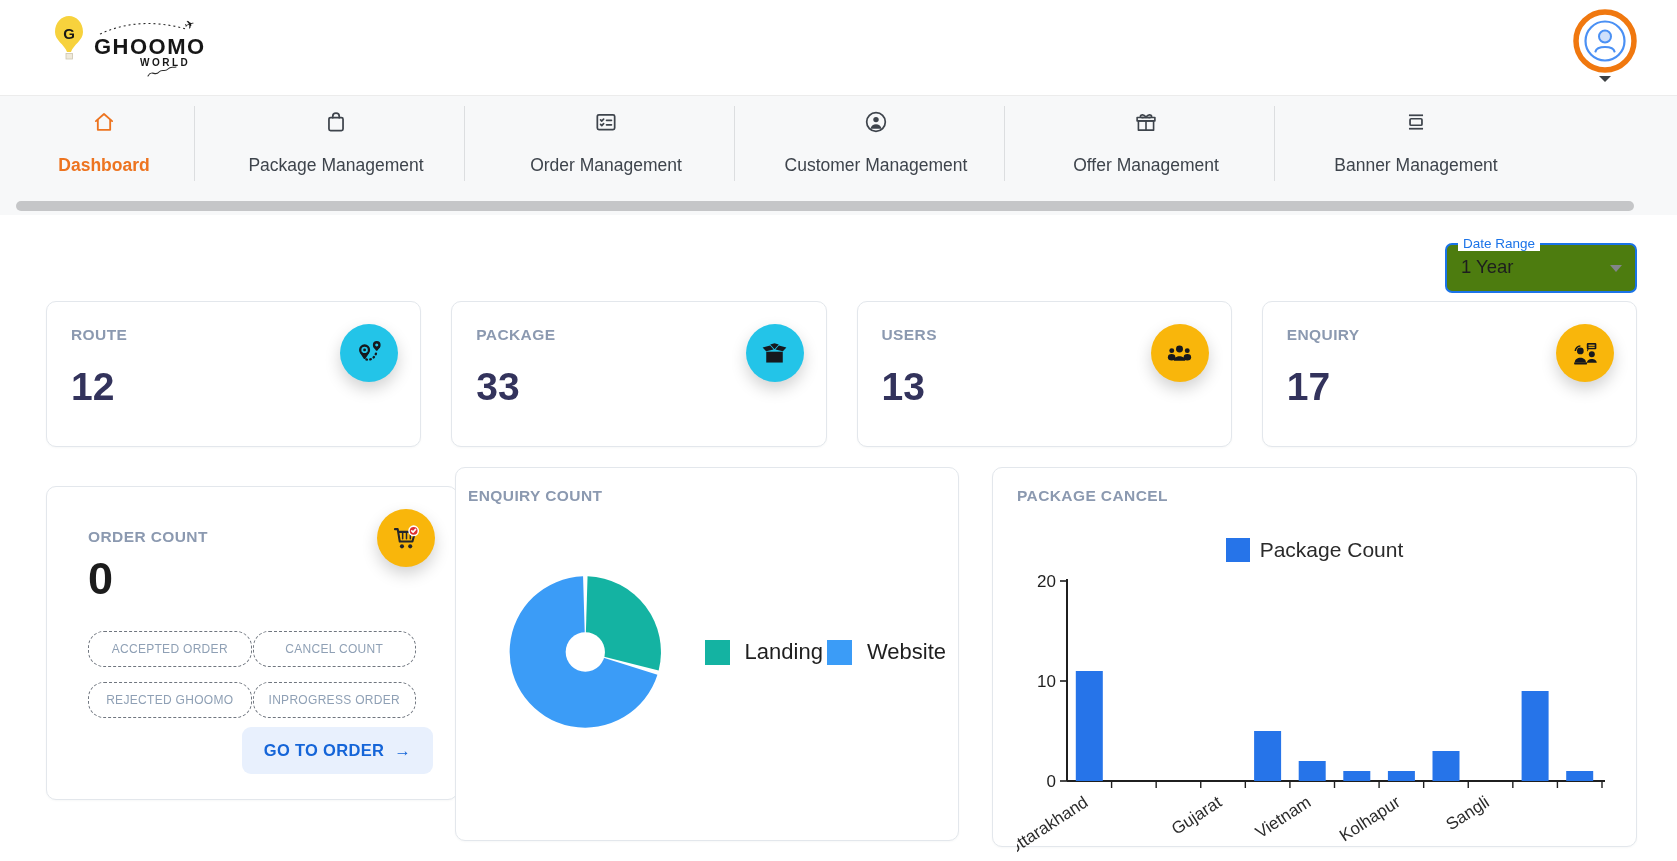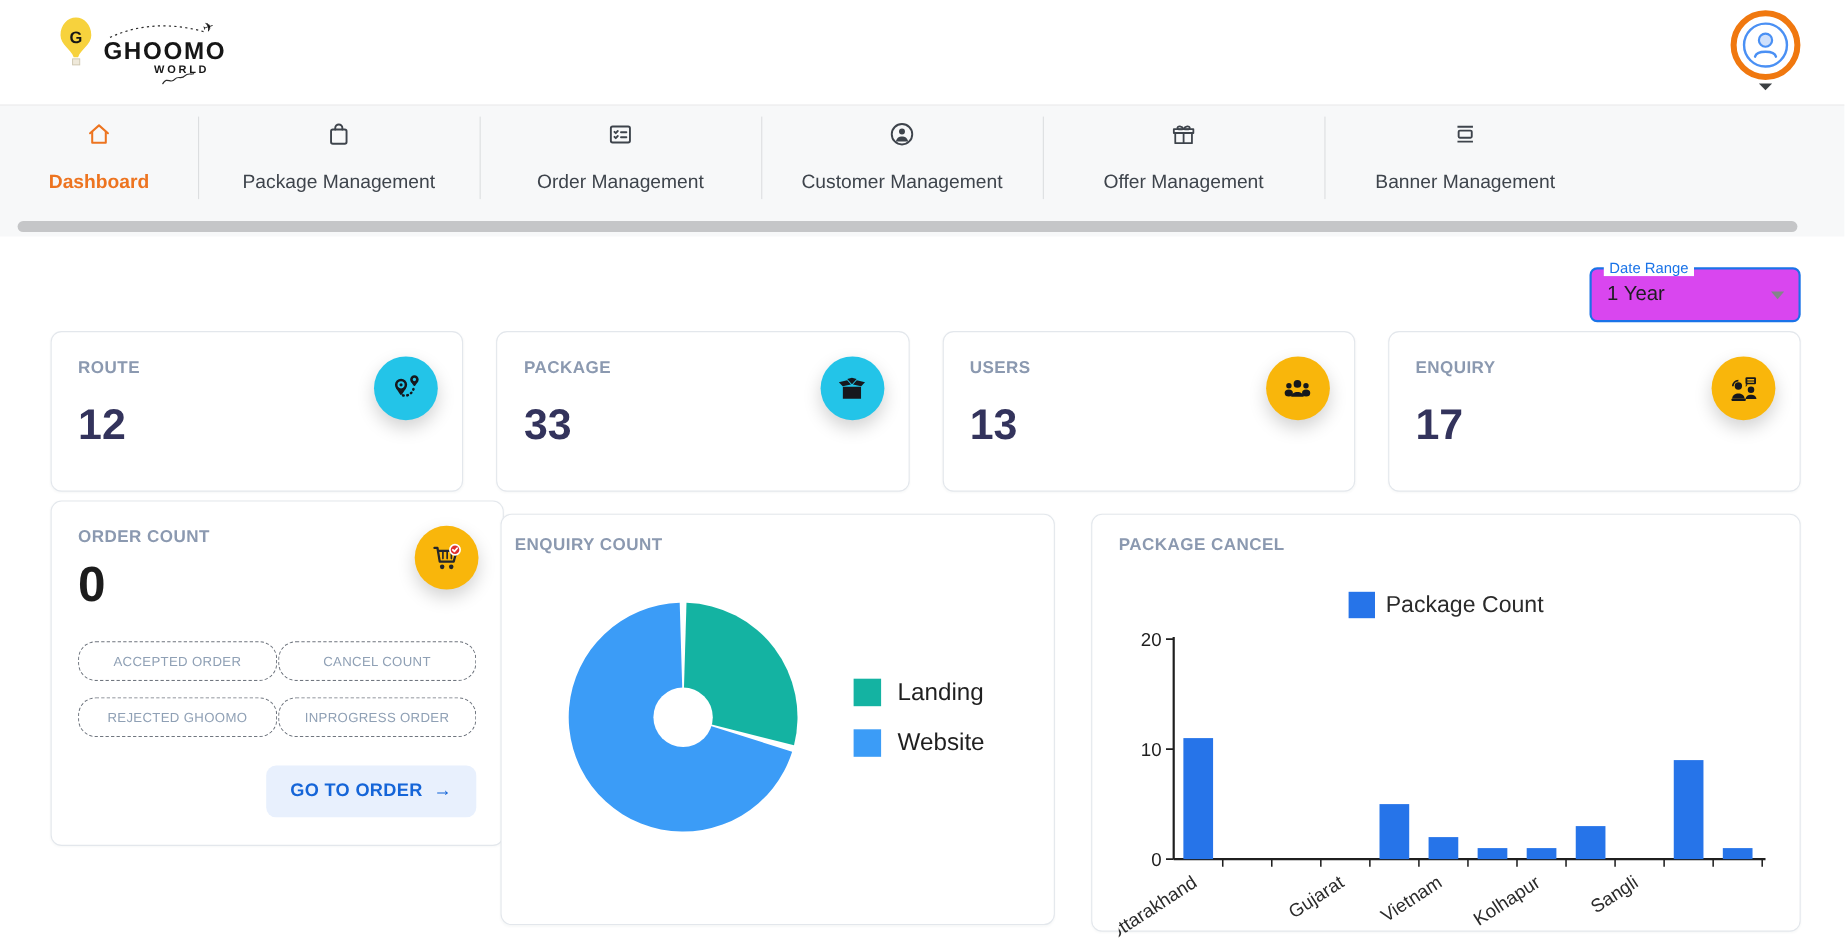--- a/index.html
+++ b/index.html
@@ -9,62 +9,62 @@
   
   .app-header{position:absolute;top:0;left:0;right:0;height:95px;background:#fff;}
   .logo{position:absolute;left:40px;top:8px;cursor:pointer;}
   .user-menu{position:absolute;right:38px;top:6px;cursor:pointer;}
 
   
   .main-nav{position:absolute;top:95px;left:0;right:0;height:119px;background:#f7f8f9;
             border-top:1px solid #ececec;}
   .nav-items{display:flex;height:93px;overflow:hidden;}
   .nav-item{flex:0 0 256px;display:flex;flex-direction:column;align-items:center;justify-content:center;
-            gap:20px;position:relative;cursor:pointer;color:#3e444c;font-size:17.5px;white-space:nowrap;}
+            gap:20px;position:relative;cursor:pointer;color:#3e444c;font-size:17.5px;white-space:nowrap;padding-left:14px;}
   .nav-item:first-child{flex:0 0 180px;}
   .nav-item + .nav-item::before{content:"";position:absolute;left:0;top:10px;bottom:8px;width:1px;background:#dcdee0;}
   .nav-item.active{color:#ed7420;font-weight:bold;}
   .nav-icon svg{display:block;}
   .hscroll{position:absolute;left:16px;bottom:4px;width:1618px;height:10px;border-radius:6px;background:#c5c6c8;cursor:grab;}
 
   
   .date-select{position:absolute;top:243px;right:40px;width:188px;height:46px;border:2px solid #1a73e8;
-               border-radius:7px;background:#d946ef;cursor:pointer;}
+               border-radius:7px;background:#4d7c0f;cursor:pointer;}
   .ds-label{position:absolute;top:-9px;left:11px;background:#fff;padding:0 5px;font-size:13.5px;color:#1a73e8;}
   .ds-value{position:absolute;left:14px;top:11px;font-size:18.5px;color:#1d1d1f;}
   .ds-caret{position:absolute;right:12px;top:19px;}
 
   
   .card{position:absolute;background:#fff;border:1px solid #e3e7ec;border-radius:10px;
         box-shadow:0 1px 2px rgba(60,64,67,.04);}
   .card-title{margin:0;font-size:15.5px;font-weight:700;color:#8b99b0;letter-spacing:.4px;}
 
   .stats-row{position:absolute;top:301px;left:46px;right:40px;display:flex;gap:30px;}
   .stat-card{position:relative;flex:1;height:146px;background:#fff;border:1px solid #e3e7ec;border-radius:10px;
              padding:24px 24px;box-sizing:border-box;box-shadow:0 1px 2px rgba(60,64,67,.04);}
   .stat-label{font-size:15.5px;font-weight:700;color:#8b99b0;letter-spacing:.4px;}
   .stat-value{font-size:39px;font-weight:700;color:#33335c;margin-top:23px;line-height:1;}
   .icon-badge{position:absolute;right:22px;top:22px;width:58px;height:58px;border-radius:50%;
               display:flex;align-items:center;justify-content:center;box-shadow:0 7px 16px rgba(0,0,0,.18);}
 
   
-  .order-card{left:46px;top:455px;width:412px;height:314px;padding:24px;box-sizing:border-box;}
+  .order-card{left:46px;top:486px;width:412px;height:314px;padding:41px;box-sizing:border-box;}
   .order-value{font-size:45px;font-weight:700;color:#1c1c1c;margin-top:10px;line-height:1;}
   .order-buttons{display:grid;grid-template-columns:1fr 1fr;gap:15px 1px;margin-top:30px;}
   .dash-btn{border:1.6px dashed #70767f;border-radius:16px;background:#fff;padding:10px 2px;text-align:center;
             font-size:12px;color:#8fa0b5;letter-spacing:.3px;cursor:pointer;font-family:inherit;}
   .cta-btn{position:absolute;right:24px;bottom:25px;background:#e8f0fd;color:#1565d8;font-weight:700;
            font-size:16.5px;border:none;border-radius:9px;padding:14px 22px;cursor:pointer;
            letter-spacing:.3px;font-family:inherit;display:flex;align-items:center;gap:10px;}
 
   
   .pie-card{left:455px;top:467px;width:504px;height:374px;padding:19px 12px;box-sizing:border-box;}
   .pie-flex{display:flex;align-items:center;margin-top:16px;}
   #pie-svg{margin-left:22px;}
-  .pie-legend{display:flex;flex-direction:column;gap:20px;margin-left:24px;}
+  .pie-legend{display:flex;flex-direction:row;gap:4px;margin-left:24px;}
   .legend-item{display:flex;align-items:center;gap:15px;cursor:pointer;}
   .legend-swatch{width:25px;height:25px;flex:0 0 25px;}
   .legend-label{font-size:22px;color:#1f1f1f;}
 
   
   .bar-card{left:992px;top:467px;width:645px;height:380px;padding:19px 24px;box-sizing:border-box;}
   .bar-legend{display:flex;align-items:center;justify-content:center;gap:10px;margin-top:33px;
               font-size:21px;color:#2b2b2b;cursor:pointer;}
   .bar-legend-swatch{width:24px;height:24px;}
   #bar-svg{display:block;margin:4px auto 0;}

